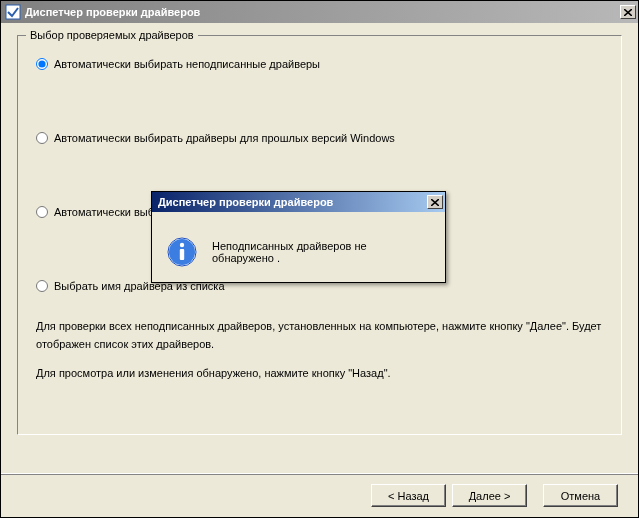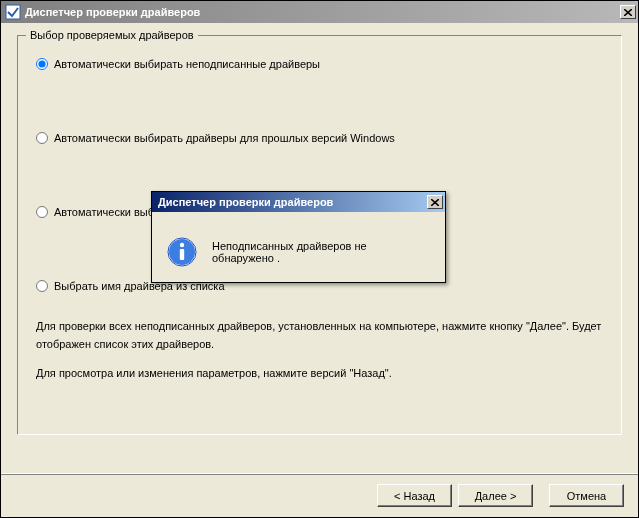--- a/index.html
+++ b/index.html
@@ -84,21 +84,21 @@
     line-height: 1.6;
     margin-top: 8px;
   }
   .info-text p { margin: 0 0 12px 0; }
   .button-bar {
     height: 44px;
     background: #ece9d8;
     border-top: 1px solid #ffffff;
     box-shadow: inset 0 1px 0 #848484;
     display: flex; align-items: center; justify-content: flex-end;
-    padding-right: 14px;
+    padding-right: 20px;
     gap: 6px;
   }
   .win-button {
     min-width: 75px; height: 23px;
     background: #ece9d8;
     border: 1px solid #404040;
     border-top-color: #ffffff;
     border-left-color: #ffffff;
     box-shadow: inset -1px -1px 0 #808080, inset 1px 1px 0 #ece9d8;
     font-family: inherit; font-size: 11px;
@@ -186,21 +186,21 @@
         <span>Автоматически выби</span>
       </label>
 
       <label class="radio-row" style="margin-bottom:26px;">
         <input type="radio" name="sel" style="">
         <span>Выбрать имя драйвера из списка</span>
       </label>
 
       <div class="info-text">
         <p>Для проверки всех неподписанных драйверов, установленных на компьютере, нажмите кнопку "Далее". Будет отображен список этих драйверов.</p>
-        <p>Для просмотра или изменения параметров, нажмите версий "Назад".</p>
+        <p>Для просмотра или изменения обнаружено, нажмите кнопку "Назад".</p>
       </div>
     </div>
   </div>
 
   <div class="button-bar">
     <button class="win-button">&lt; Назад</button>
     <button class="win-button">Далее &gt;</button>
     <button class="win-button" style="margin-left:10px;">Отмена</button>
   </div>
 

